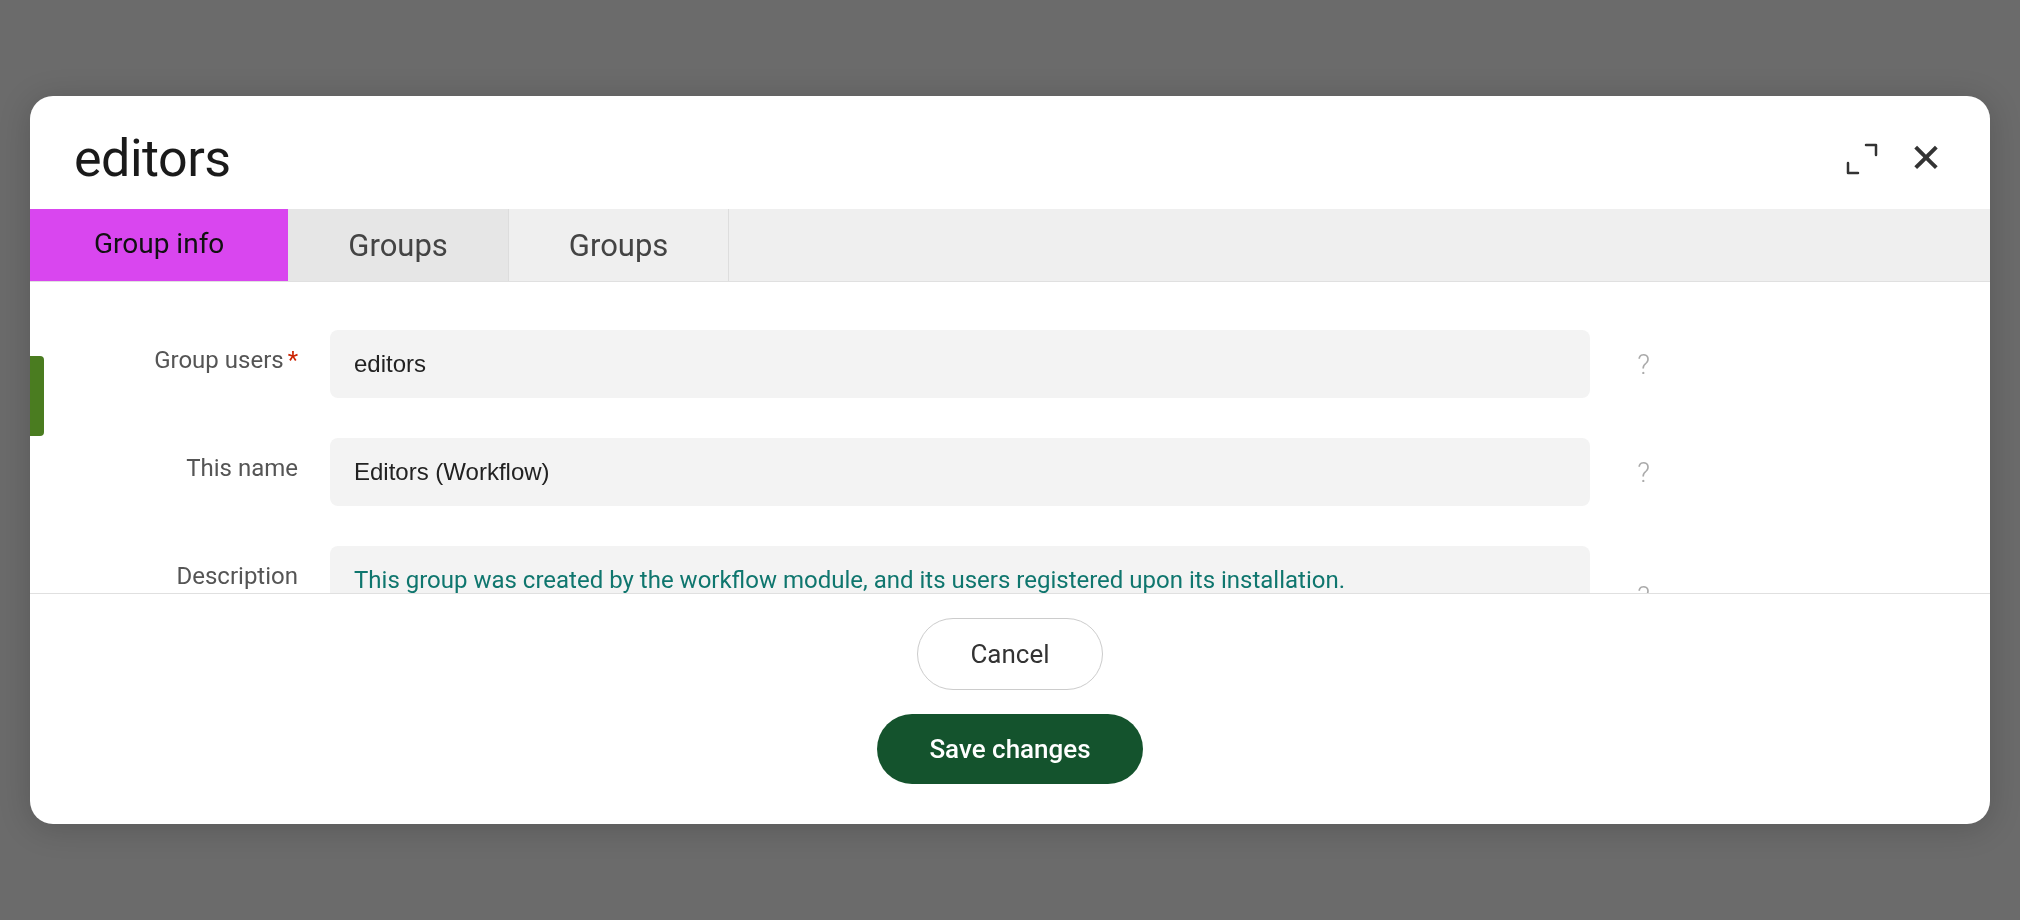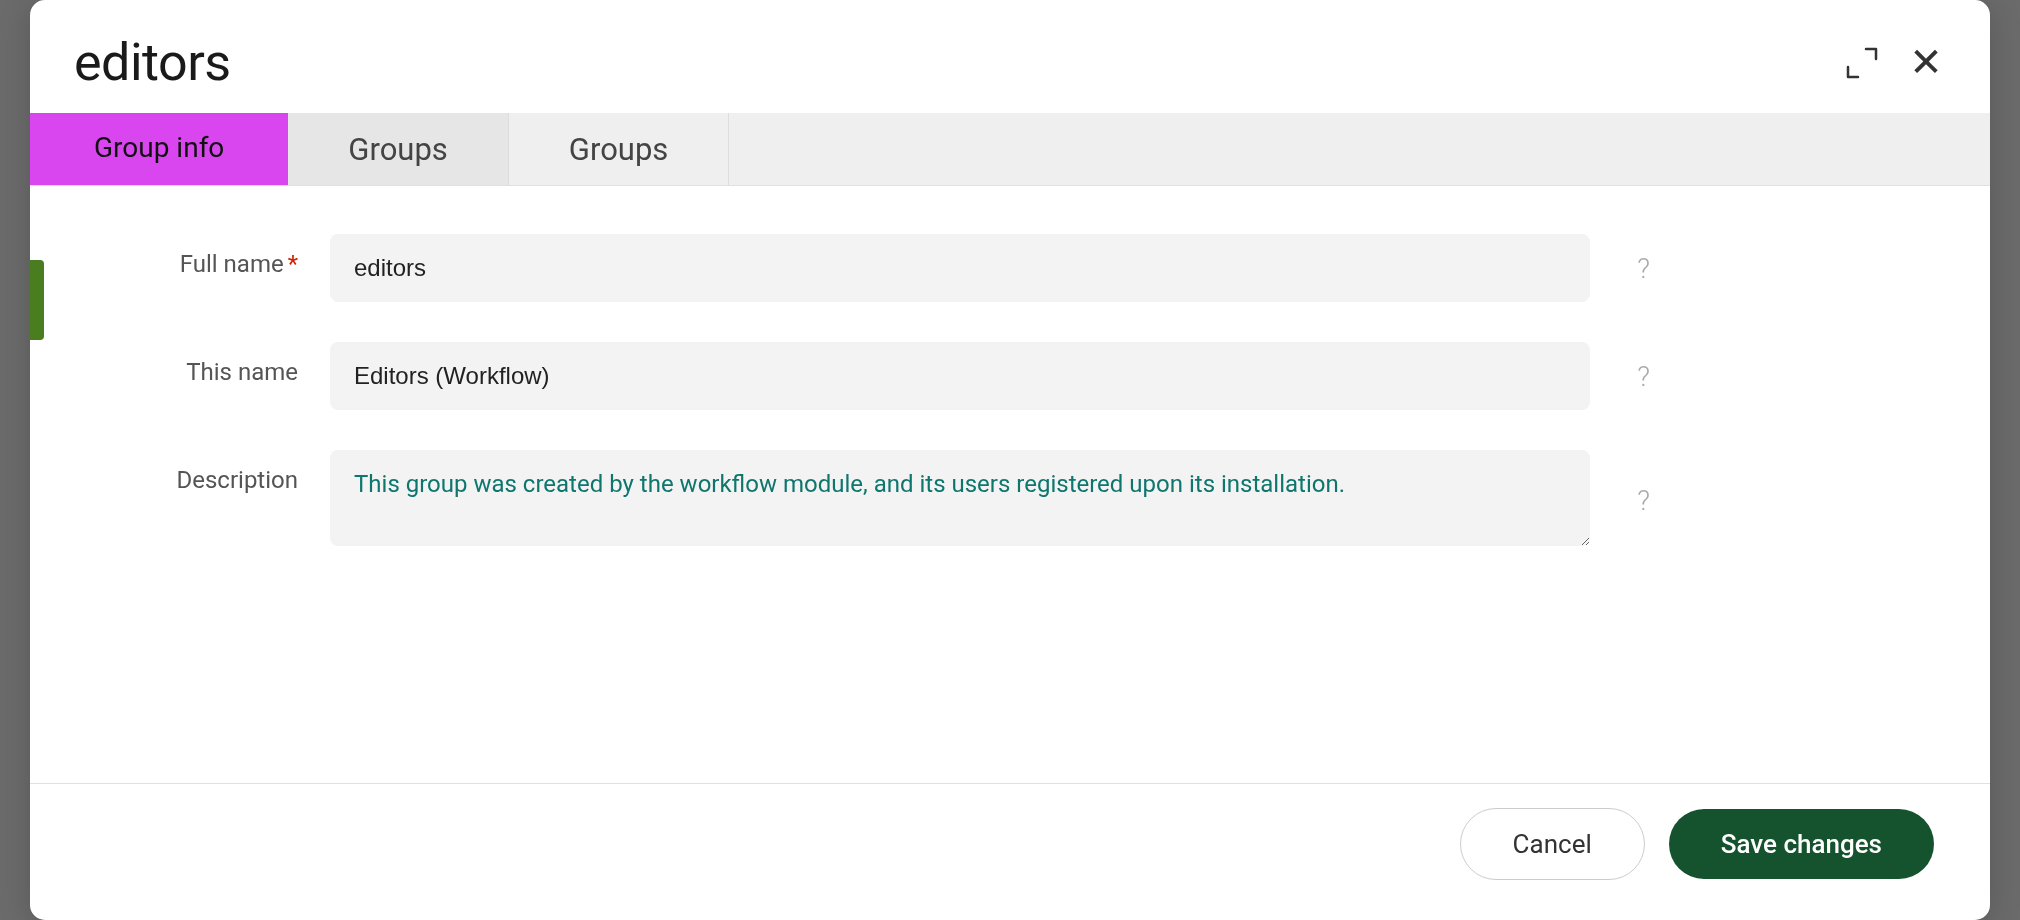--- a/index.html
+++ b/index.html
@@ -22,23 +22,23 @@
       position: relative;
       width: 1980px;
       height: 880px;
       display: flex;
       align-items: center;
       justify-content: center;
     }
 
     .modal {
       background: #ffffff;
-      border-radius: 15px;
+      border-radius: 23px;
       width: 1960px;
-      height: 920px;
+      height: 728px;
       display: flex;
       flex-direction: column;
       position: relative;
       box-shadow: 0 4px 32px rgba(0,0,0,0.18);
       overflow: hidden;
     }
 
     .modal-header {
       display: flex;
       align-items: center;
@@ -199,20 +199,21 @@
     }
 
     .modal-footer {
       display: flex;
       align-items: center;
       justify-content: flex-end;
       padding: 24px 56px 40px 56px;
       border-top: 1px solid #e0e0e0;
       gap: 24px;
       flex-shrink: 0;
+      flex-direction: column;
     }
 
     .btn-cancel {
       background: #fff;
       border: 1.5px solid #ccc;
       border-radius: 40px;
       padding: 20px 52px;
       font-size: 26px;
       color: #333;
       cursor: pointer;
@@ -273,21 +274,21 @@
       <div class="tab-group-info">Group info</div>
       <div class="tab active">Groups</div>
       <div class="tab">Groups</div>
       <div class="tab-spacer"></div>
     </div>
 
     <div class="modal-body">
 
       <div class="form-group">
         <label class="form-label">
-          <span>Full name</span><span class="required-star">*</span>
+          <span>Group users</span><span class="required-star">*</span>
         </label>
         <div class="form-input-wrapper">
           <input type="text" class="form-input" value="editors" style="">
           <span class="help-icon">?</span>
         </div>
       </div>
 
       <div class="form-group">
         <label class="form-label">This name</label>
         <div class="form-input-wrapper">

